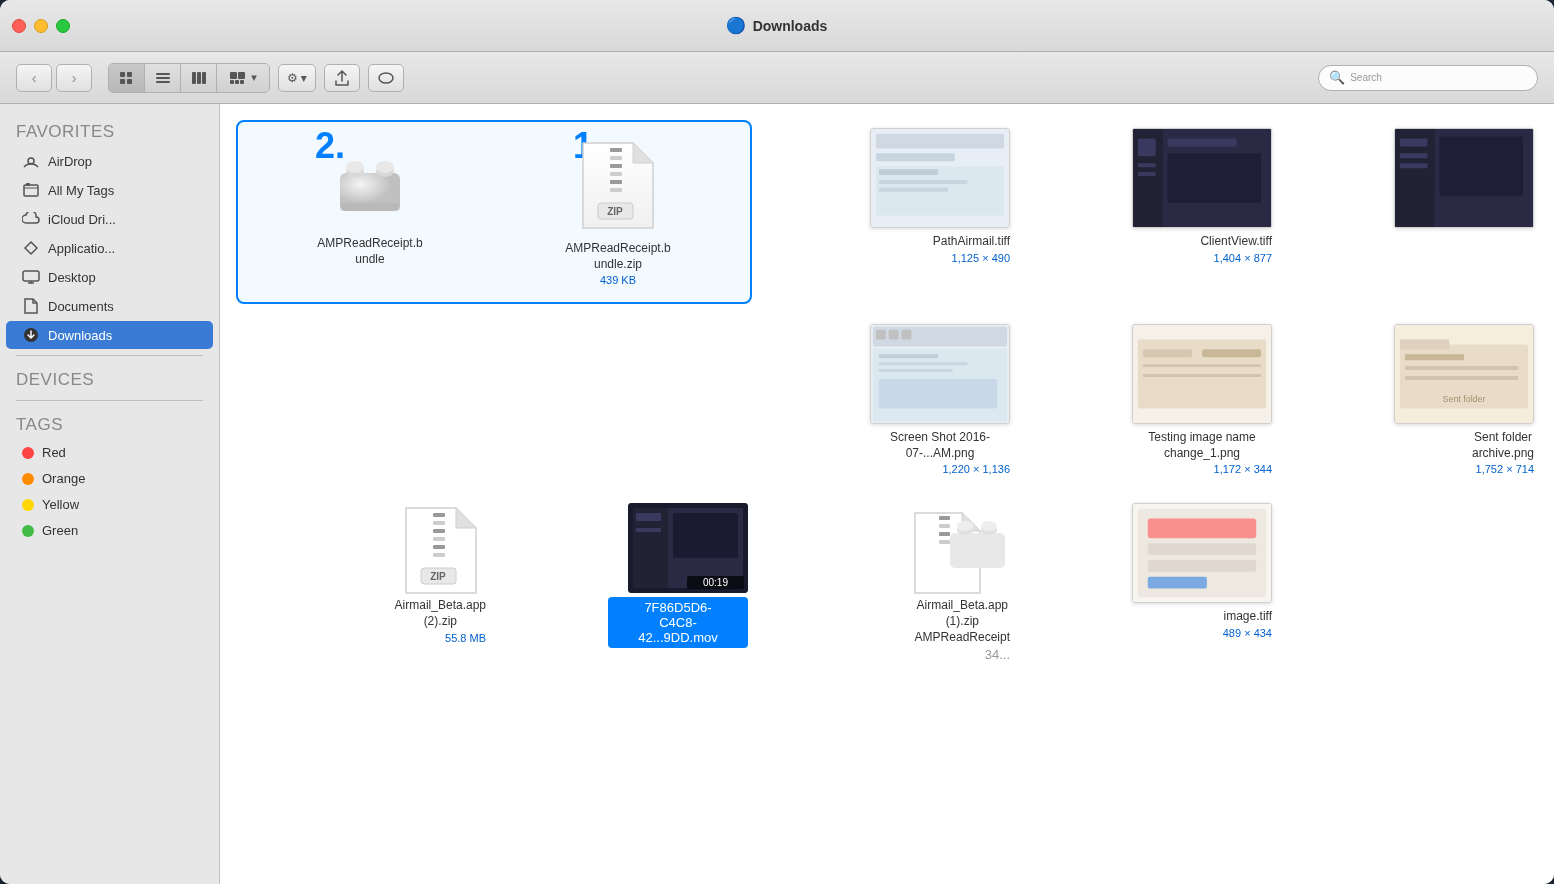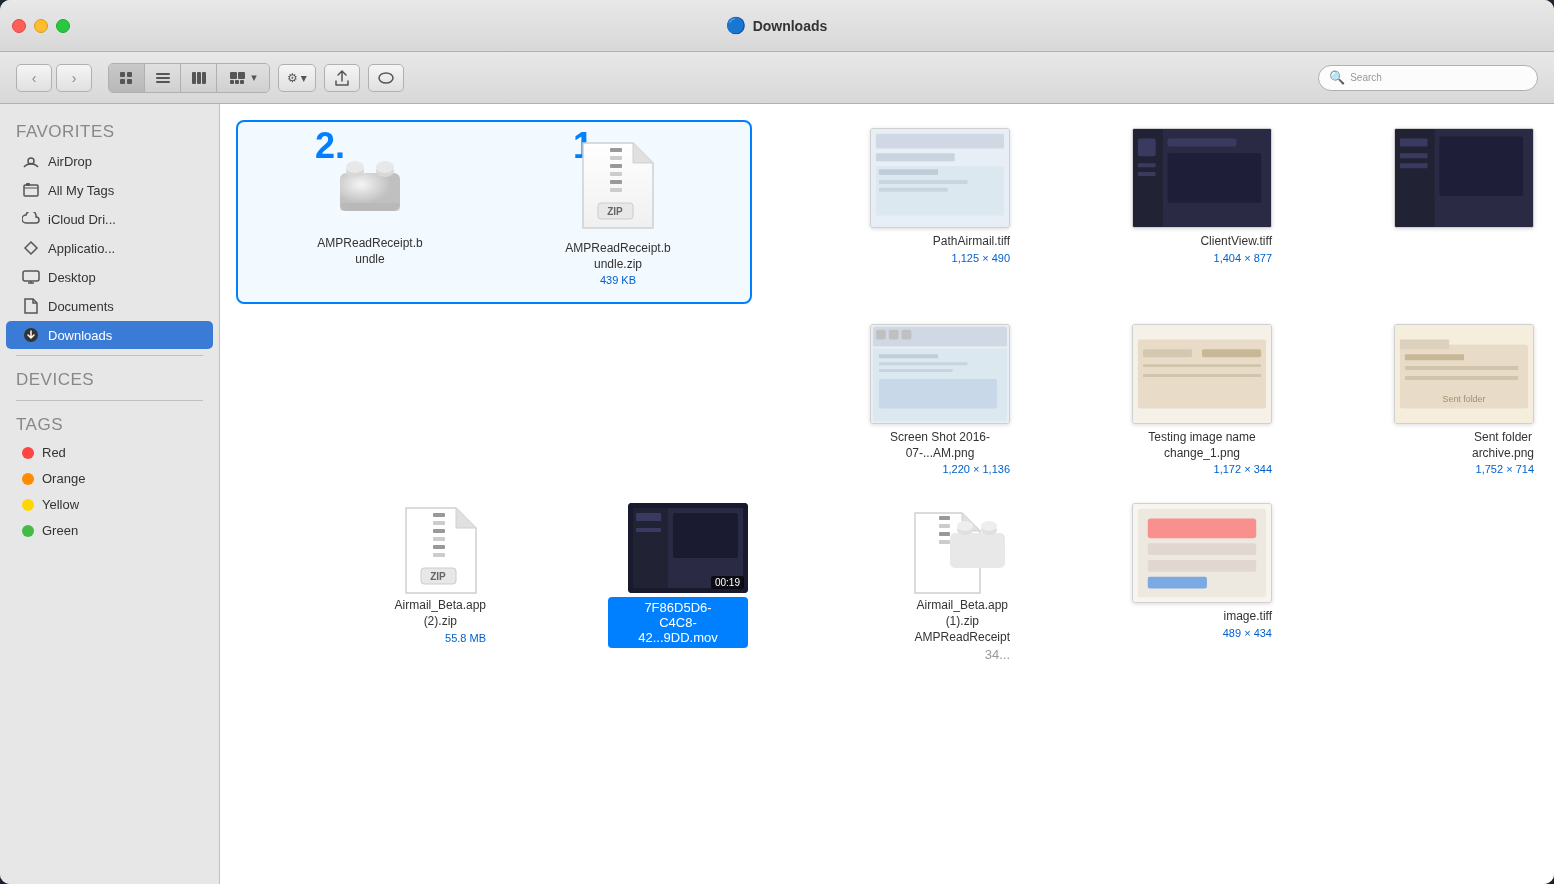--- a/index.html
+++ b/index.html
@@ -304,21 +304,21 @@
       position: relative;
       margin-bottom: 4px;
     }
     .video-duration {
       position: absolute;
       bottom: 4px;
       right: 4px;
       background: rgba(0,0,0,0.7);
       color: white;
       font-size: 10px;
-      padding: 1px 4px;
+      padding: 1px 16px;
       border-radius: 2px;
       margin-top: 47px;
     }
     .sidebar-divider {
       height: 1px;
       background: #c0c0c0;
       margin: 6px 16px;
     }
   </style>
 </head>

